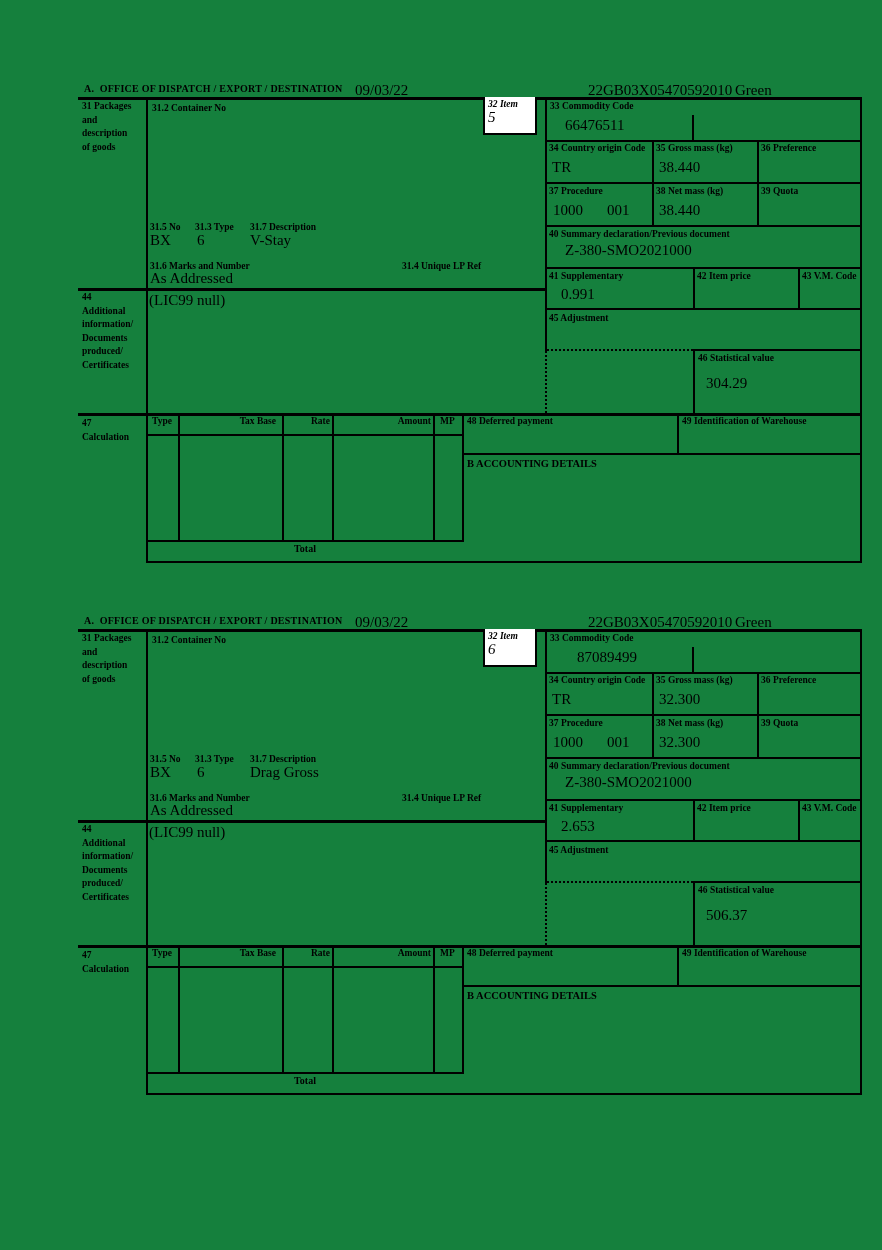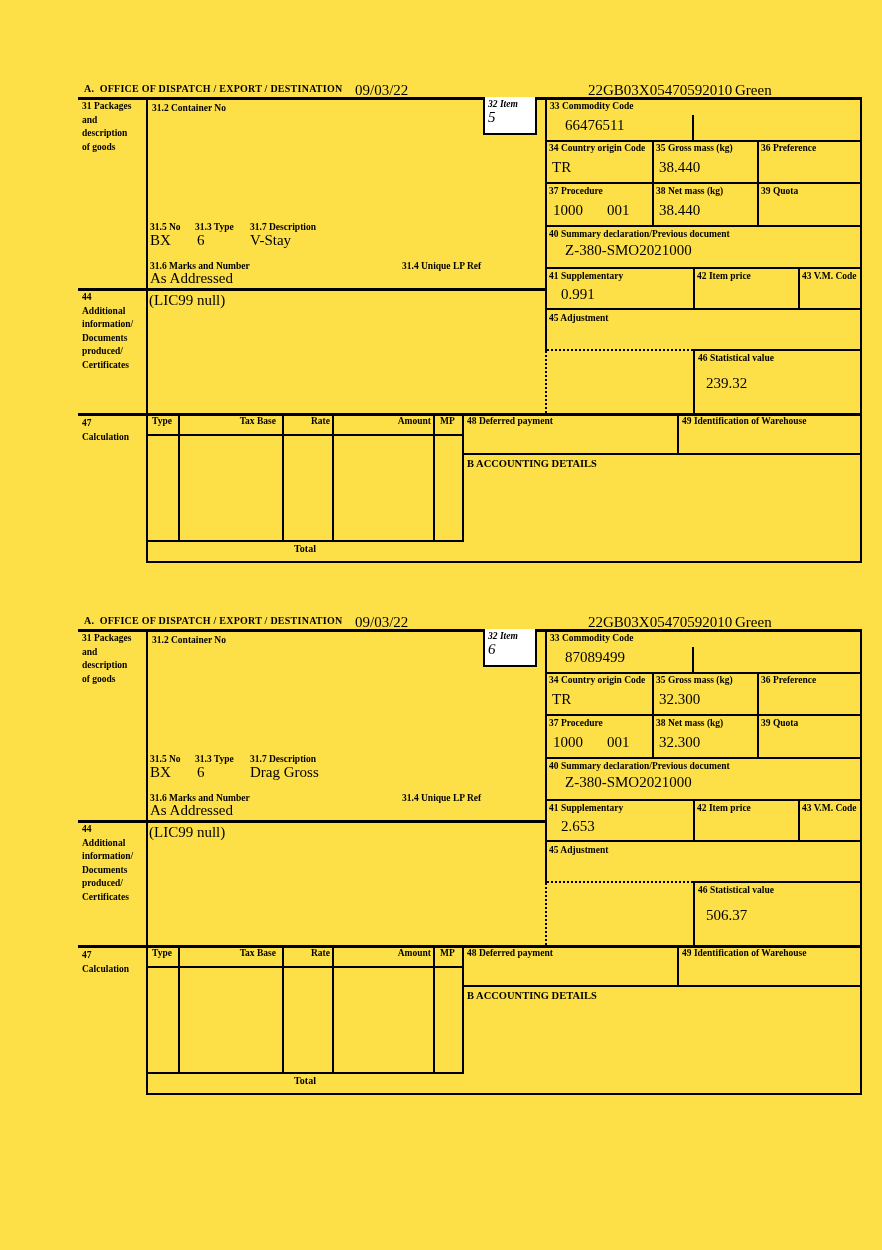--- a/index.html
+++ b/index.html
@@ -1,16 +1,16 @@
 <!DOCTYPE html>
 <html><head>
 <meta charset="utf-8">
 <style>
   html,body{margin:0;padding:0;background:#fff;}
-  #page{position:relative;width:882px;height:1250px;background:#fde047;overflow:hidden;
+  #page{position:relative;width:882px;height:1250px;background:#15803d;overflow:hidden;
         font-family:"Liberation Serif","DejaVu Serif",serif;color:#000;}
   .form{position:absolute;left:78px;width:784px;height:482px;}
   .ln{position:absolute;background:#000;}
   .dot-h{position:absolute;border-top:2px dotted #000;height:0;}
   .dot-v{position:absolute;border-left:2px dotted #000;width:0;}
   .lb{position:absolute;font-weight:bold;font-size:9.5px;line-height:10.5px;white-space:pre;}
   .lb.multi{white-space:pre-line;line-height:13.5px;}
   .vl{position:absolute;font-size:15px;line-height:16px;white-space:pre;}
   .office{font-size:10px;letter-spacing:0.25px;}
   .bacct{font-size:10.5px;}
@@ -106,21 +106,21 @@
     <div class="vl" style="left:529px;top:120px">001</div>
     <div class="vl" style="left:581px;top:120px">38.440</div>
     <div class="lb" style="left:471px;top:147px">40 Summary declaration/Previous document</div>
     <div class="vl" style="left:487px;top:160px">Z-380-SMO2021000</div>
     <div class="lb" style="left:471px;top:189px">41 Supplementary</div>
     <div class="lb" style="left:619px;top:189px">42 Item price</div>
     <div class="lb" style="left:724px;top:189px">43 V.M. Code</div>
     <div class="vl" style="left:483px;top:204px">0.991</div>
     <div class="lb" style="left:471px;top:231px">45 Adjustment</div>
     <div class="lb" style="left:620px;top:271px">46 Statistical value</div>
-    <div class="vl" style="left:628px;top:293px">239.32</div>
+    <div class="vl" style="left:628px;top:293px">304.29</div>
 
     <div class="lb ct" style="left:68px;top:334px;width:32px">Type</div>
     <div class="lb rt" style="left:102px;top:334px;width:96px">Tax Base</div>
     <div class="lb rt" style="left:204px;top:334px;width:48px">Rate</div>
     <div class="lb rt" style="left:254px;top:334px;width:99px">Amount</div>
     <div class="lb ct" style="left:355px;top:334px;width:29px">MP</div>
     <div class="lb" style="left:389px;top:334px">48 Deferred payment</div>
     <div class="lb" style="left:604px;top:334px">49 Identification of Warehouse</div>
     <div class="lb bacct" style="left:389px;top:377px">B ACCOUNTING DETAILS</div>
     <div class="lb ct" style="left:68px;top:462px;width:318px;font-size:10px">Total</div>
@@ -189,21 +189,21 @@
     <div class="lb" style="left:172px;top:140px">31.7 Description</div>
     <div class="vl" style="left:72px;top:150px">BX</div>
     <div class="vl" style="left:119px;top:150px">6</div>
     <div class="vl" style="left:172px;top:150px">Drag Gross</div>
     <div class="lb" style="left:72px;top:179px">31.6 Marks and Number</div>
     <div class="lb" style="left:324px;top:179px">31.4 Unique LP Ref</div>
     <div class="vl" style="left:72px;top:188px">As Addressed</div>
     <div class="vl" style="left:71px;top:210px">(LIC99 null)</div>
 
     <div class="lb" style="left:472px;top:19px">33 Commodity Code</div>
-    <div class="vl" style="left:487px;top:35px">87089499</div>
+    <div class="vl" style="left:499px;top:35px">87089499</div>
     <div class="lb" style="left:471px;top:61px">34 Country origin Code</div>
     <div class="lb" style="left:578px;top:61px">35 Gross mass (kg)</div>
     <div class="lb" style="left:683px;top:61px">36 Preference</div>
     <div class="vl" style="left:474px;top:77px">TR</div>
     <div class="vl" style="left:581px;top:77px">32.300</div>
     <div class="lb" style="left:471px;top:104px">37 Procedure</div>
     <div class="lb" style="left:578px;top:104px">38 Net mass (kg)</div>
     <div class="lb" style="left:683px;top:104px">39 Quota</div>
     <div class="vl" style="left:475px;top:120px">1000</div>
     <div class="vl" style="left:529px;top:120px">001</div>

